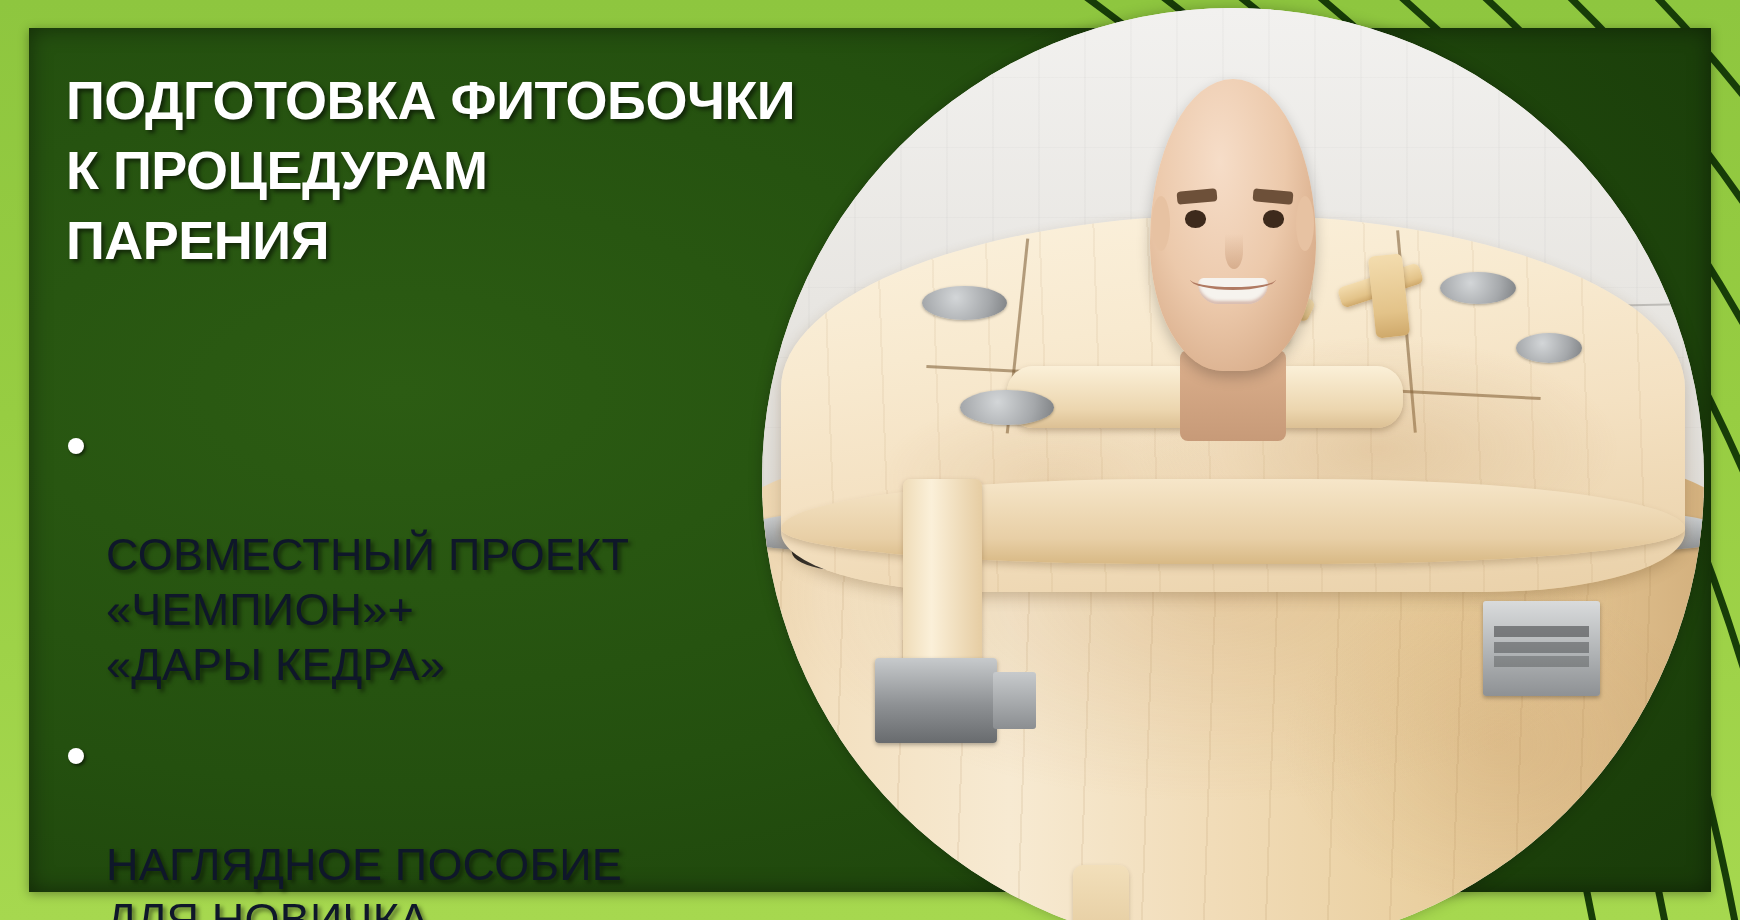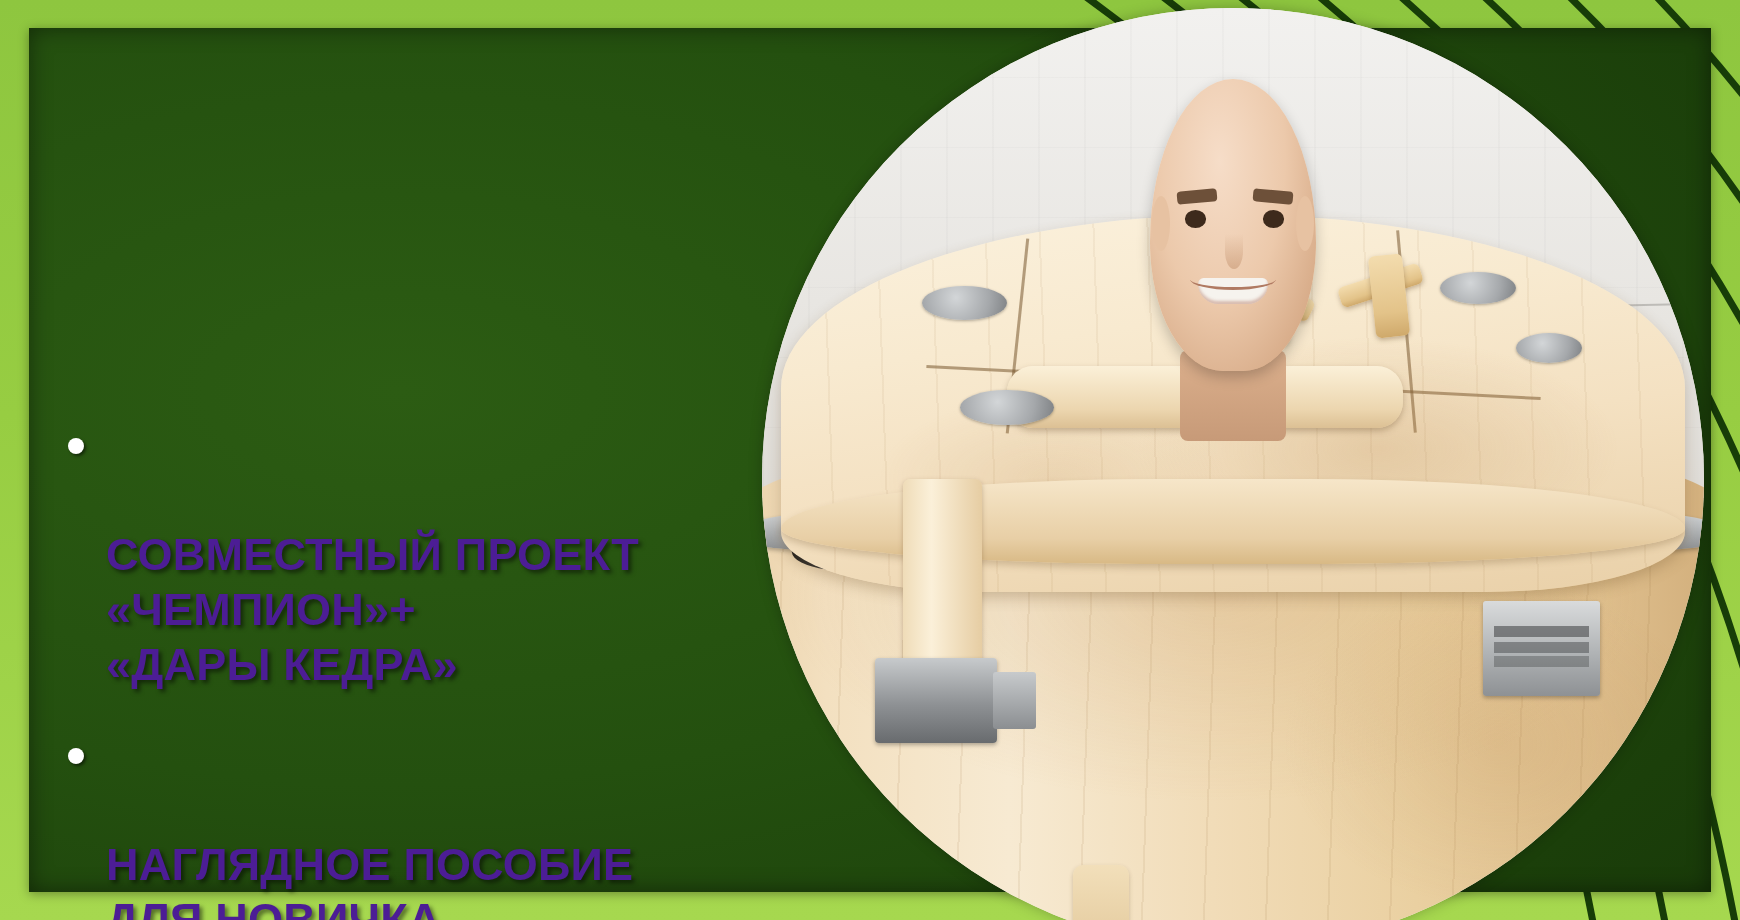--- a/index.html
+++ b/index.html
@@ -49,24 +49,24 @@
     line-height:1.30;
     letter-spacing:-0.5px;
     text-shadow:3px 3px 4px rgba(0,0,0,.55);
     white-space:pre-line;
   }
   .bullets{
     position:absolute;left:24px;top:390px;width:860px;
   }
   .bullet{
     position:relative;
-    color:#4c1d95;
+    color:#0f172a;
     font-size:45px;
     line-height:1.22;
-    font-weight:bold;
+    font-weight:normal;
     text-shadow:3px 3px 4px rgba(0,0,0,.5);
     margin-bottom:36px;
     padding-left:46px;
     white-space:pre-line;
     letter-spacing:.2px;
   }
   .bullet .dot{
     position:absolute;left:8px;top:20px;
     width:16px;height:16px;border-radius:50%;
     background:#fff;
@@ -358,20 +358,23 @@
           <div class="nose"></div>
           <div class="mouth"></div>
         </div>
       </div>
 
     </div>
   </div>
 
   <div class="content">
 
+    <div class="title">ПОДГОТОВКА ФИТОБОЧКИ
+К ПРОЦЕДУРАМ
+ПАРЕНИЯ</div>
 
     <div class="bullets">
 
       <div class="bullet">
         <span class="dot"></span>
         <span>СОВМЕСТНЫЙ ПРОЕКТ
 «ЧЕМПИОН»+
 «ДАРЫ КЕДРА»</span>
       </div>
 

